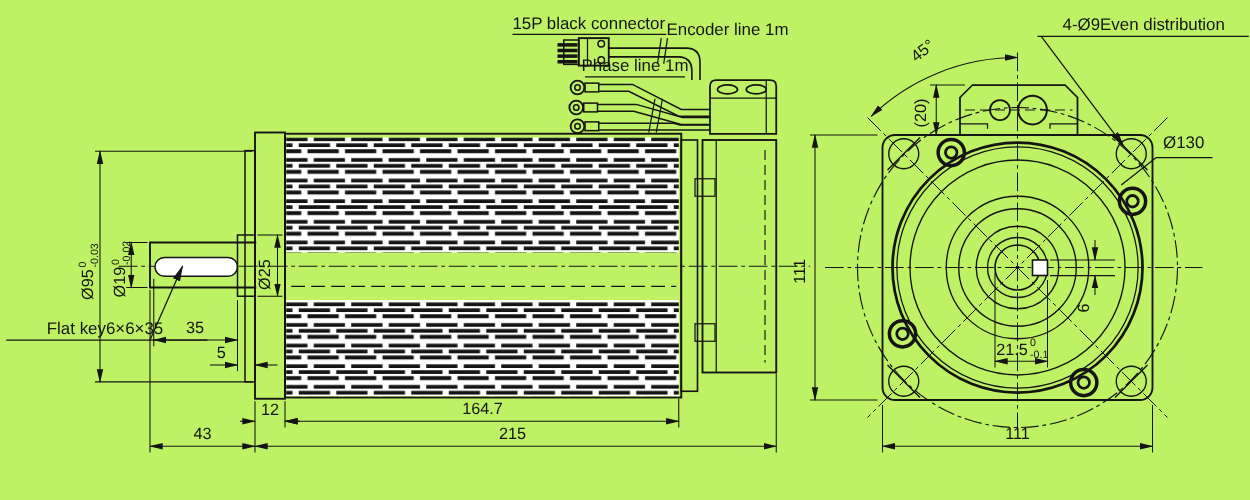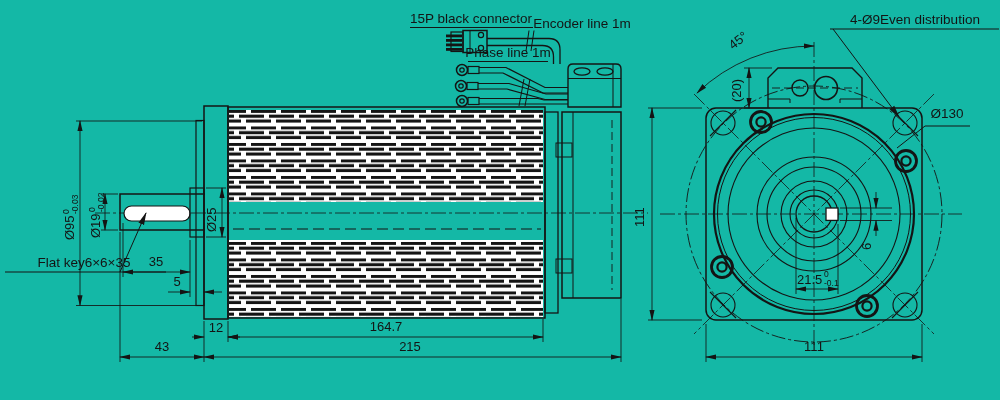--- a/index.html
+++ b/index.html
@@ -1,16 +1,16 @@
 <!DOCTYPE html>
 <html><head>
 <meta charset="utf-8">
 <style>
   html,body{margin:0;padding:0;background:#fff;}
-  .stage{width:1000px;height:400px;background:#14b8a6;position:relative;overflow:hidden;}
+  .stage{width:1000px;height:400px;background:#bef264;position:relative;overflow:hidden;}
   svg{display:block;font-family:"Liberation Sans","DejaVu Sans",sans-serif;}
   text{fill:#141414;}
   .lbl{font-size:13.5px;}
   .dim{font-size:13px;}
   .tol{font-size:8.5px;}
 </style>
 </head>
 <body>
 
 <div class="stage">

